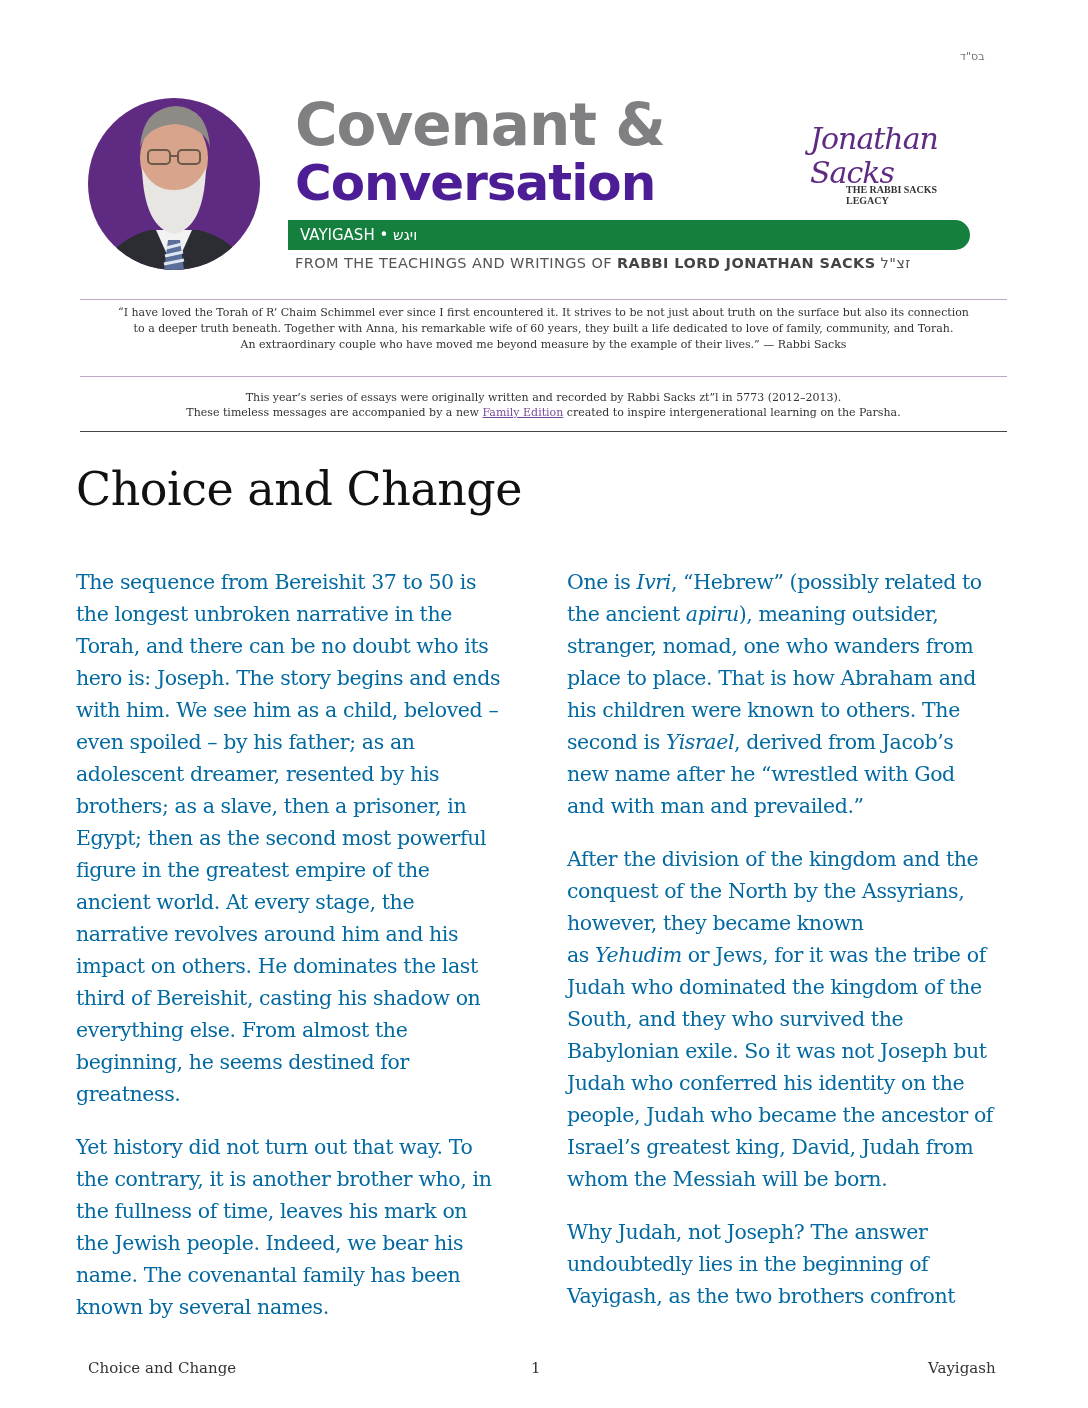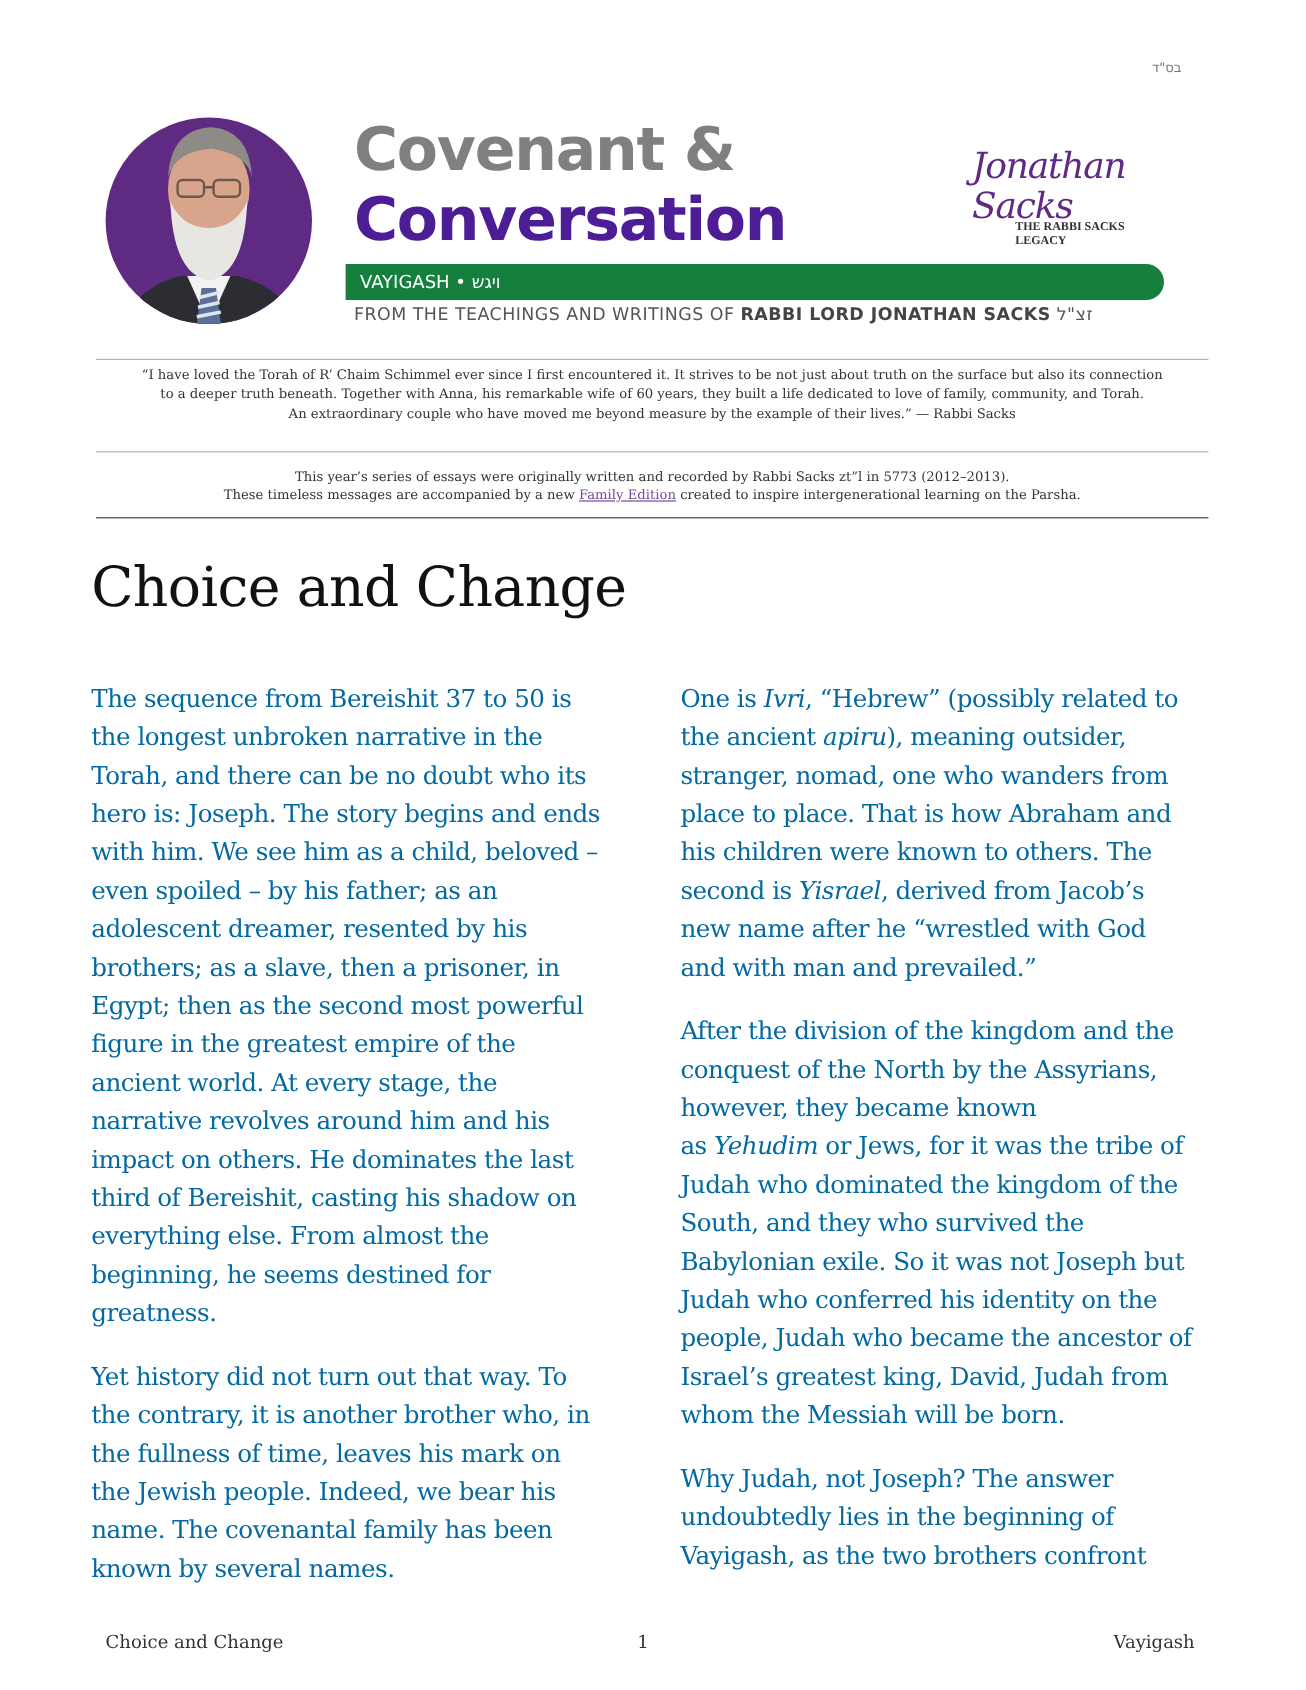--- a/index.html
+++ b/index.html
@@ -4,21 +4,21 @@
 <style>
   html, body { margin: 0; padding: 0; background: #ffffff; }
   body { width: 1088px; height: 1408px; position: relative; overflow: hidden; font-family: "DejaVu Serif", serif; color: #1a1a1a; }
 
   .bsd { position: absolute; top: 50px; left: 960px; font-family: "DejaVu Sans", sans-serif; font-size: 11px; color: #777; }
 
   .portrait { position: absolute; left: 88px; top: 82px; width: 174px; height: 190px; }
   .portrait .disc { position: absolute; left: 0; top: 16px; width: 172px; height: 172px; border-radius: 50%; background: #5f2a82; overflow: hidden; }
 
   .brand-title { position: absolute; left: 295px; top: 96px; font-family: "DejaVu Sans", sans-serif; font-weight: bold; letter-spacing: -1px; line-height: 58px; }
-  .brand-title .l1 { color: #808082; font-size: 50px; display: block; }
+  .brand-title .l1 { color: #808082; font-size: 58px; display: block; }
   .brand-title .l2 { color: #4c1d95; font-size: 50px; display: block; }
 
   .signature { position: absolute; left: 810px; top: 122px; width: 160px; }
   .signature .sig-script { font-family: "DejaVu Serif", serif; font-style: italic; font-size: 30px; color: #5f2a82; letter-spacing: -1px; line-height: 34px; }
   .signature .sig-legacy { font-family: "Liberation Serif", serif; font-size: 10px; font-weight: bold; color: #333; margin-left: 36px; margin-top: -6px; }
 
   .parsha-bar { position: absolute; left: 288px; top: 220px; width: 682px; height: 30px; background: #15803d; border-radius: 0 15px 15px 0; }
   .parsha-bar span { position: absolute; left: 12px; top: 6px; font-family: "DejaVu Sans", sans-serif; font-size: 15px; color: #ffffff; }
 
   .teachings { position: absolute; left: 295px; top: 255px; font-family: "DejaVu Sans", sans-serif; font-size: 14.5px; color: #555; letter-spacing: 0.4px; white-space: nowrap; }

